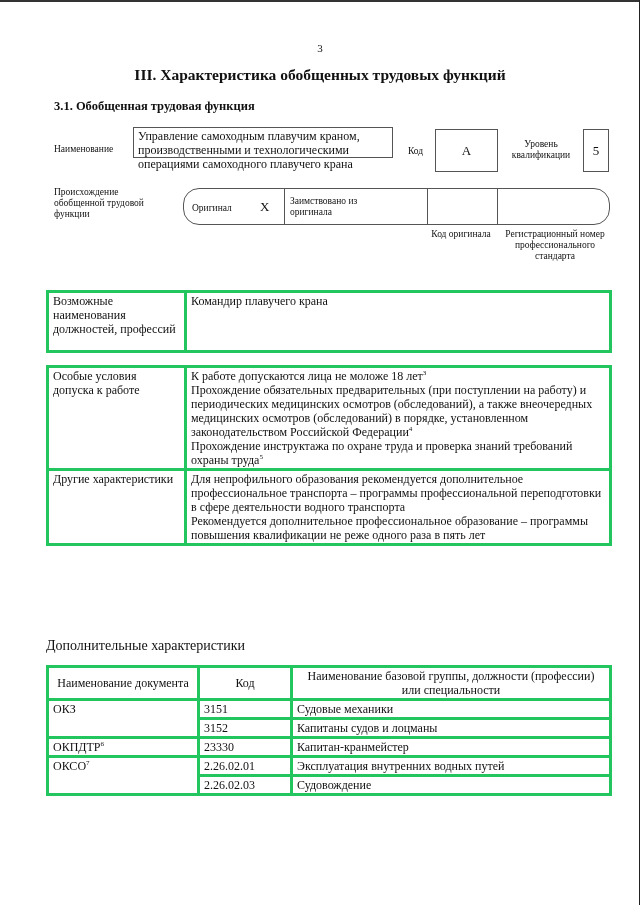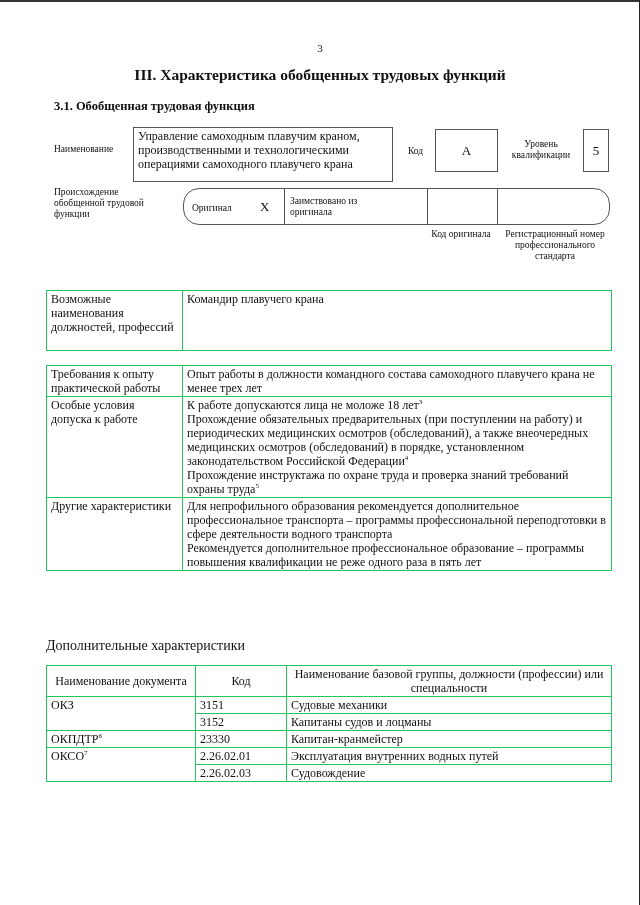--- a/index.html
+++ b/index.html
@@ -11,37 +11,37 @@
   .rightbar { position: absolute; right: 0; top: 0; width: 1px; height: 905px; background: #222; }
   .abs { position: absolute; }
   .page-num { left: 0; width: 640px; top: 42px; text-align: center; font-size: 11px; }
   .title { left: 0; width: 640px; top: 66px; text-align: center; font-size: 15.5px; font-weight: bold; }
   .subtitle { left: 54px; top: 99px; font-size: 12.5px; font-weight: bold; }
 
   .small { font-size: 9.5px; line-height: 11px; }
   .box { position: absolute; border: 1px solid #555; box-sizing: border-box; }
 
   table { border-collapse: collapse; position: absolute; font-size: 12px; line-height: 14px; }
-  td, th { border: 1px solid #22c55e; vertical-align: top; padding: 1px 4px; font-weight: normal; }
+  td, th { border: 3px solid #22c55e; vertical-align: top; padding: 1px 4px; font-weight: normal; }
   .t-main td:first-child { width: 127px; }
   .t-extra th { text-align: center; vertical-align: middle; }
   sup { font-size: 7px; line-height: 0; }
 </style>
 </head>
 <body>
 
 <div class="topbar"></div>
 <div class="rightbar"></div>
 
 <div class="abs page-num">3</div>
 <div class="abs title">III. Характеристика обобщенных трудовых функций</div>
 <div class="abs subtitle">3.1. Обобщенная трудовая функция</div>
 
 <div class="abs small" style="left:54px; top:144px;">Наименование</div>
-<div class="box" style="left:133px; top:127px; width:260px; height:55px; padding:1px 4px; font-size:12px; line-height:14px;">Управление самоходным плавучим краном, производственными и технологическими операциями самоходного плавучего крана</div>
+<div class="box" style="left:133px; top:127px; width:260px; height:31px; padding:1px 4px; font-size:12px; line-height:14px;">Управление самоходным плавучим краном, производственными и технологическими операциями самоходного плавучего крана</div>
 <div class="abs small" style="left:408px; top:146px;">Код</div>
 <div class="box" style="left:435px; top:129px; width:63px; height:43px; text-align:center; line-height:41px; font-size:13px;">A</div>
 <div class="abs small" style="left:502px; top:139px; width:78px; text-align:center;">Уровень квалификации</div>
 <div class="box" style="left:583px; top:129px; width:26px; height:43px; text-align:center; line-height:41px; font-size:13px;">5</div>
 
 <div class="abs small" style="left:54px; top:187px; width:110px;">Происхождение обобщенной трудовой функции</div>
 <div class="box" style="left:183px; top:188px; width:427px; height:37px;border-radius:16px;">
   <div class="abs small" style="left:8px; top:14px;">Оригинал</div>
   <div class="abs" style="left:76px; top:10px; font-size:13px;">X</div>
   <div class="abs" style="left:100px; top:0; width:1px; height:35px; background:#555;"></div>
@@ -56,24 +56,20 @@
   <tbody>
       <tr style="height:60px;">
     <td>Возможные наименования должностей, профессий</td>
     <td>Командир плавучего крана</td>
   </tr>
 </tbody>
   </table>
 
 <table class="t-main" style="left:46px; top:365px; width:566px;">
   <tbody>
-  <tr>
-    <td>Требования к опыту практической работы</td>
-    <td>Опыт работы в должности командного состава самоходного плавучего крана не менее трех лет</td>
-  </tr>
   <tr>
     <td>Особые условия допуска к работе</td>
     <td>
       <div><span>К работе допускаются лица не моложе 18 лет</span><sup>3</sup></div>
       <div><span>Прохождение обязательных предварительных (при поступлении на работу) и периодических медицинских осмотров (обследований), а также внеочередных медицинских осмотров (обследований) в порядке, установленном законодательством Российской Федерации</span><sup>4</sup></div>
       <div><span>Прохождение инструктажа по охране труда и проверка знаний требований охраны труда</span><sup>5</sup></div>
     </td>
   </tr>
   <tr>
     <td>Другие характеристики</td>

